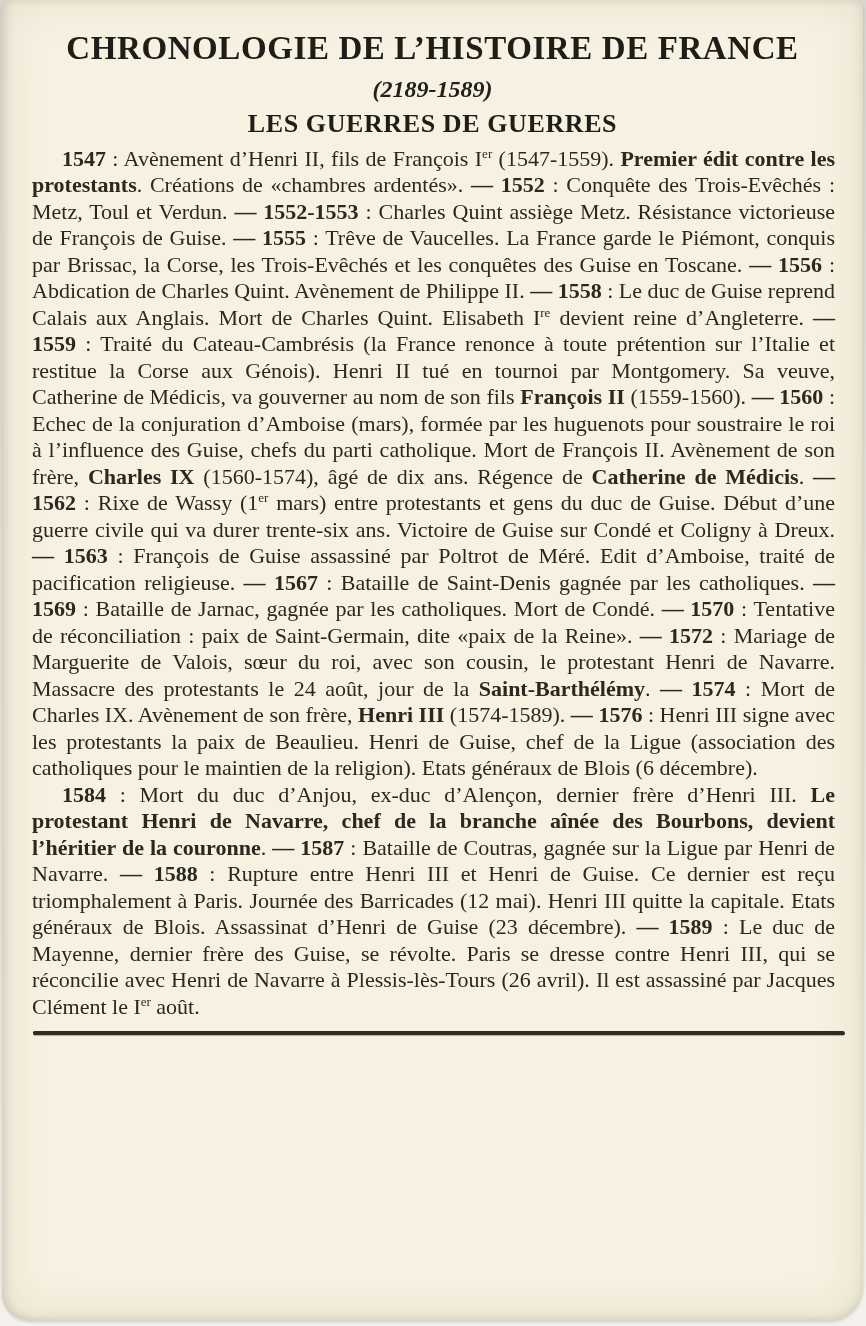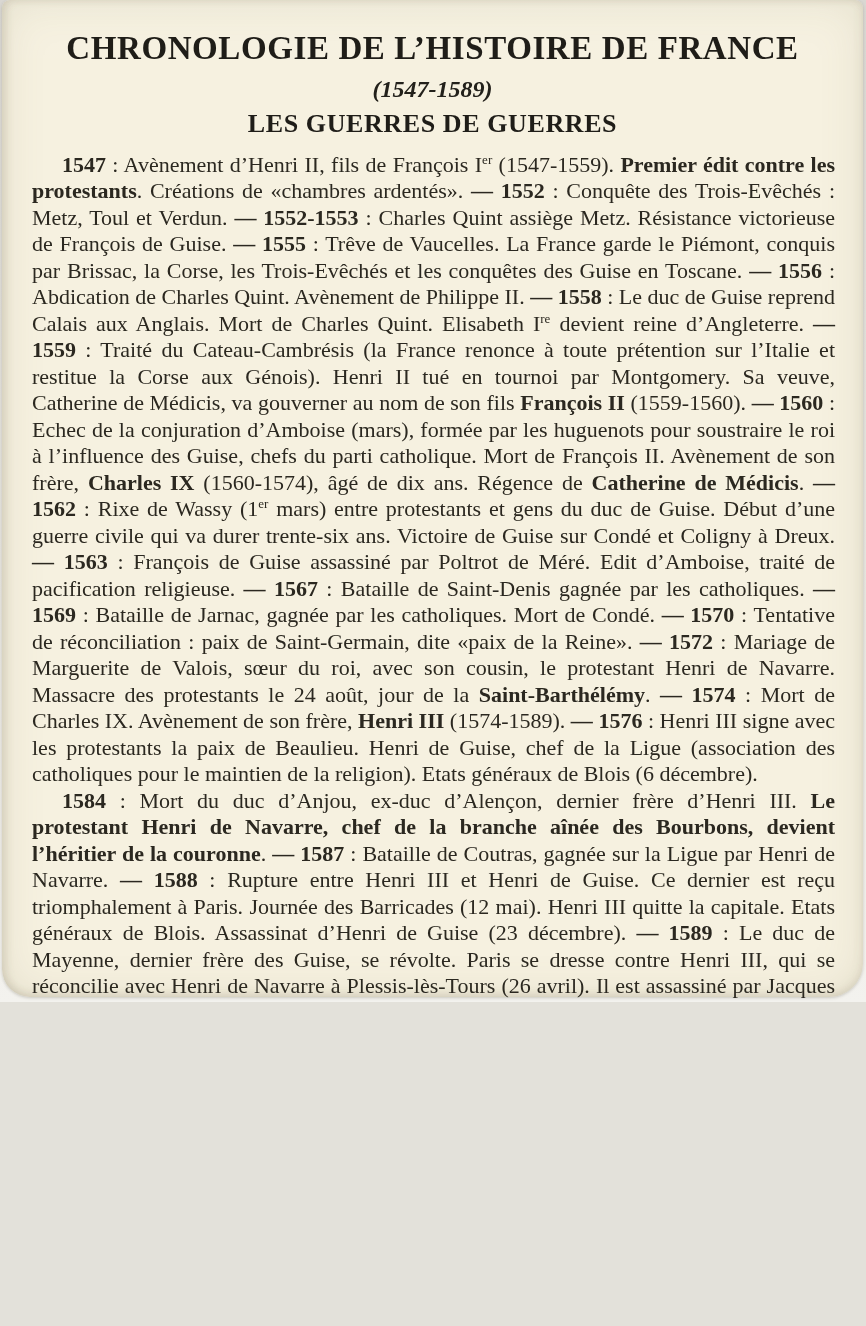--- a/index.html
+++ b/index.html
@@ -9,21 +9,21 @@
   }
   * { box-sizing: border-box; }
   html, body { margin: 0; padding: 0; }
   body {
     width: 866px; height: 1326px;
     background: #e3e1da;
     font-family: "Liberation Serif", serif;
   }
   .page {
     position: relative;
-    width: 866px; height: 1002px;
+    width: 866px; height: 1326px;
     overflow: hidden;
     background: linear-gradient(180deg, #d9d7d2 0%, #e8e6df 60%, #f3f2ee 100%);
   }
   .card {
     position: absolute;
     left: 2px; top: 0; right: 3px; bottom: 5px;
     background:
       linear-gradient(180deg, rgba(255,255,255,.06), rgba(0,0,0,0) 8%),
       var(--paper);
     border-radius: 8px 8px 34px 28px;
@@ -56,21 +56,21 @@
   .section-title {
     margin: 10px 0 0 0;
     font-weight: bold;
     font-size: 26px;
     line-height: 1;
     letter-spacing: 0.6px;
     text-align: center;
     color: #1f1d18;
   }
   .content {
-    margin: 15px 28px 0 30px;
+    margin: 9px 28px 0 30px;
     font-size: 22px;
     line-height: 26.5px;
     text-align: justify;
     color: var(--ink);
   }
   .para { margin: 0; text-indent: 30px; }
   .para .b { font-weight: bold; }
   .para sup {
     font-size: 13px;
     line-height: 0;
@@ -84,21 +84,21 @@
     box-shadow: 0 2px 1px -1px rgba(95,88,70,.45);
   }
 </style>
 </head>
 <body>
 
 <div class="page">
   <div class="card">
     <header>
       <h1 class="title">CHRONOLOGIE DE L’HISTOIRE DE FRANCE</h1>
-      <div class="subtitle">(1547-1589)</div>
+      <div class="subtitle">(2189-1589)</div>
       <h2 class="section-title">LES GUERRES DE GUERRES</h2>
     </header>
     <main class="content">
       <p class="para"><span class="b">1547</span><span> : Avènement d’Henri II, fils de François I</span><sup>er</sup><span> (1547-1559). </span><span class="b">Premier édit contre les protestants</span><span>. Créations de «chambres ardentés». </span><span class="b">— 1552</span><span> : Conquête des Trois-Evêchés : Metz, Toul et Verdun. </span><span class="b">— 1552-1553</span><span> : Charles Quint assiège Metz. Résistance victorieuse de François de Guise. </span><span class="b">— 1555</span><span> : Trêve de Vaucelles. La France garde le Piémont, conquis par Brissac, la Corse, les Trois-Evêchés et les conquêtes des Guise en Toscane. </span><span class="b">— 1556</span><span> : Abdication de Charles Quint. Avènement de Philippe II. </span><span class="b">— 1558</span><span> : Le duc de Guise reprend Calais aux Anglais. Mort de Charles Quint. Elisabeth I</span><sup>re</sup><span> devient reine d’Angleterre. </span><span class="b">— 1559</span><span> : Traité du Cateau-Cambrésis (la France renonce à toute prétention sur l’Italie et restitue la Corse aux Génois). Henri II tué en tournoi par Montgomery. Sa veuve, Catherine de Médicis, va gouverner au nom de son fils </span><span class="b">François II</span><span> (1559-1560). </span><span class="b">— 1560</span><span> : Echec de la conjuration d’Amboise (mars), formée par les huguenots pour soustraire le roi à l’influence des Guise, chefs du parti catholique. Mort de François II. Avènement de son frère, </span><span class="b">Charles IX</span><span> (1560-1574), âgé de dix ans. Régence de </span><span class="b">Catherine de Médicis</span><span>. </span><span class="b">— 1562</span><span> : Rixe de Wassy (1</span><sup>er</sup><span> mars) entre protestants et gens du duc de Guise. Début d’une guerre civile qui va durer trente-six ans. Victoire de Guise sur Condé et Coligny à Dreux. </span><span class="b">— 1563</span><span> : François de Guise assassiné par Poltrot de Méré. Edit d’Amboise, traité de pacification religieuse. </span><span class="b">— 1567</span><span> : Bataille de Saint-Denis gagnée par les catholiques. </span><span class="b">— 1569</span><span> : Bataille de Jarnac, gagnée par les catholiques. Mort de Condé. </span><span class="b">— 1570</span><span> : Tentative de réconciliation : paix de Saint-Germain, dite «paix de la Reine». </span><span class="b">— 1572</span><span> : Mariage de Marguerite de Valois, sœur du roi, avec son cousin, le protestant Henri de Navarre. Massacre des protestants le 24 août, jour de la </span><span class="b">Saint-Barthélémy</span><span>. </span><span class="b">— 1574</span><span> : Mort de Charles IX. Avènement de son frère, </span><span class="b">Henri III</span><span> (1574-1589). </span><span class="b">— 1576</span><span> : Henri III signe avec les protestants la paix de Beaulieu. Henri de Guise, chef de la Ligue (association des catholiques pour le maintien de la religion). Etats généraux de Blois (6 décembre).</span></p>
       <p class="para"><span class="b">1584</span><span> : Mort du duc d’Anjou, ex-duc d’Alençon, dernier frère d’Henri III. </span><span class="b">Le protestant Henri de Navarre, chef de la branche aînée des Bourbons, devient l’héritier de la couronne</span><span>. </span><span class="b">— 1587</span><span> : Bataille de Coutras, gagnée sur la Ligue par Henri de Navarre. </span><span class="b">— 1588</span><span> : Rupture entre Henri III et Henri de Guise. Ce dernier est reçu triomphalement à Paris. Journée des Barricades (12 mai). Henri III quitte la capitale. Etats généraux de Blois. Assassinat d’Henri de Guise (23 décembre). </span><span class="b">— 1589</span><span> : Le duc de Mayenne, dernier frère des Guise, se révolte. Paris se dresse contre Henri III, qui se réconcilie avec Henri de Navarre à Plessis-lès-Tours (26 avril). Il est assassiné par Jacques Clément le I</span><sup>er</sup><span> août.</span></p>
     </main>
     <div class="rule"></div>
   </div>
 </div>
 

